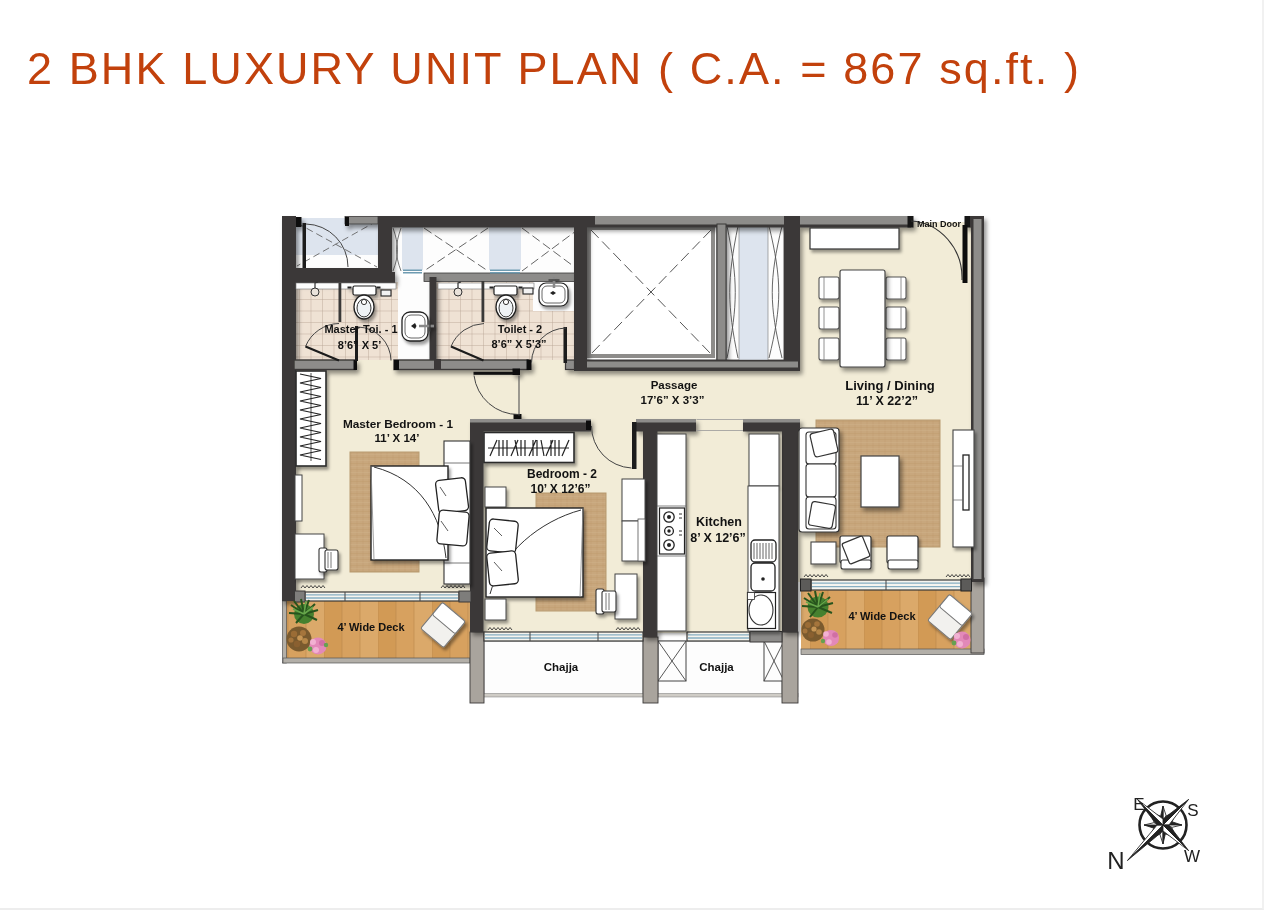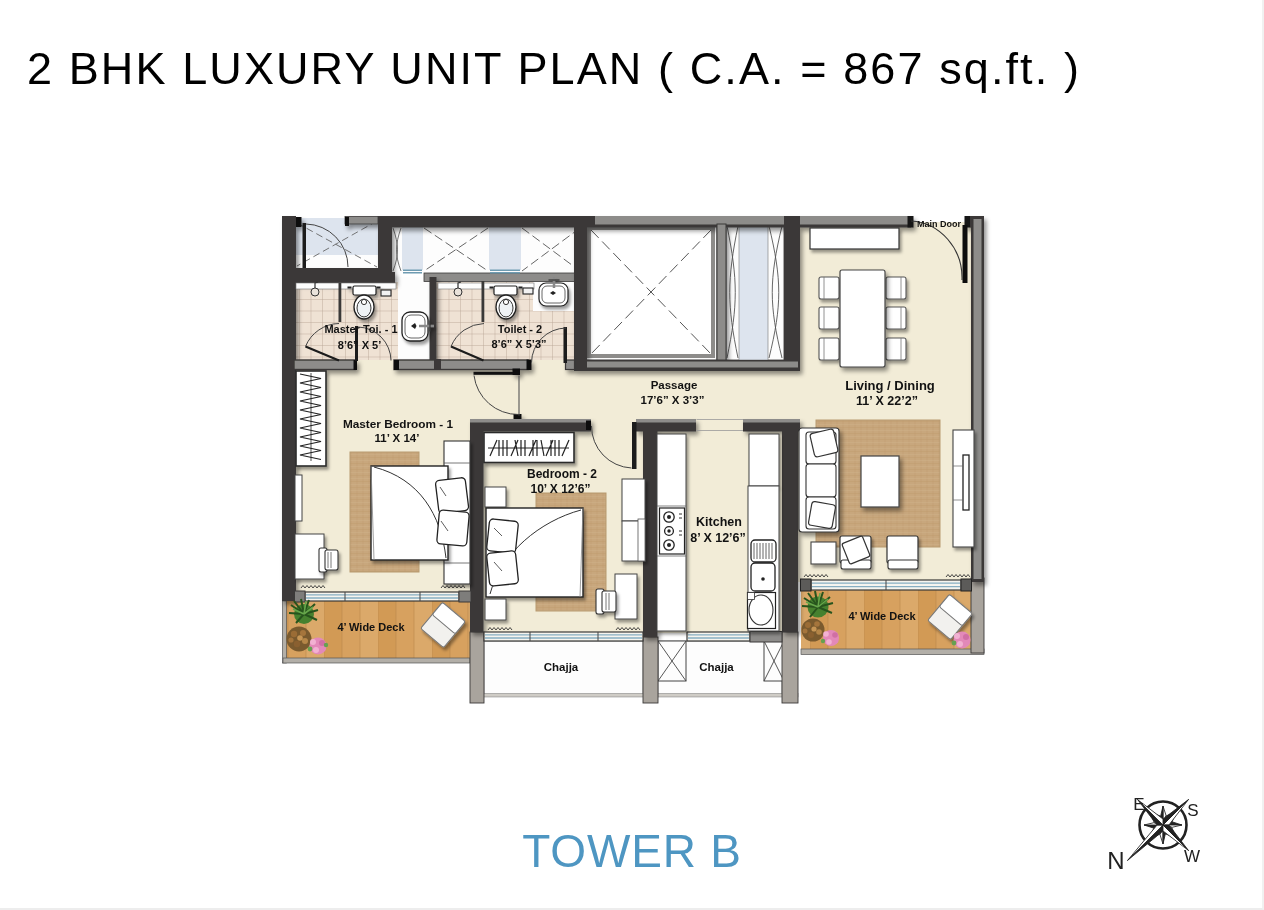--- a/index.html
+++ b/index.html
@@ -1,19 +1,19 @@
 <!DOCTYPE html>
 <html><head>
 <meta charset="utf-8">
 <style>
   html,body{margin:0;padding:0;background:#fff;}
   #page{position:relative;width:1264px;height:910px;background:#fff;overflow:hidden;
         font-family:"Liberation Sans",sans-serif;box-sizing:border-box;
         border-right:2px solid #f1f1f1;border-bottom:2px solid #ededed;}
-  #title{position:absolute;left:27px;top:43px;color:#000000;font-size:45px;
+  #title{position:absolute;left:27px;top:43px;color:#c2410c;font-size:45px;
          letter-spacing:2.1px;white-space:nowrap;}
   #tower{position:absolute;left:0;top:824px;width:1264px;text-align:center;
          color:#4e96c2;font-size:46px;letter-spacing:0.8px;}
   svg{position:absolute;left:0;top:0;}
   .rm{font-family:"Liberation Sans",sans-serif;font-weight:bold;fill:#121212;text-anchor:middle;}
 </style>
 </head>
 <body>
 <div id="page">
 
@@ -683,14 +683,13 @@
     <path d="M1199,825 L1167.2,829.2 L1163,825 Z" fill="#fff"></path>
   </g>
 </g>
 <text x="1139" y="810" font-family="Liberation Sans,sans-serif" font-size="17" fill="#222" text-anchor="middle">E</text>
 <text x="1193" y="816" font-family="Liberation Sans,sans-serif" font-size="17" fill="#222" text-anchor="middle">S</text>
 <text x="1116" y="869" font-family="Liberation Sans,sans-serif" font-size="24" fill="#222" text-anchor="middle">N</text>
 <text x="1192" y="862" font-family="Liberation Sans,sans-serif" font-size="17" fill="#222" text-anchor="middle">W</text>
 </g>
 </svg>
 
-<div id="tower">TOWER B</div>
 </div>
 
 </body></html>

